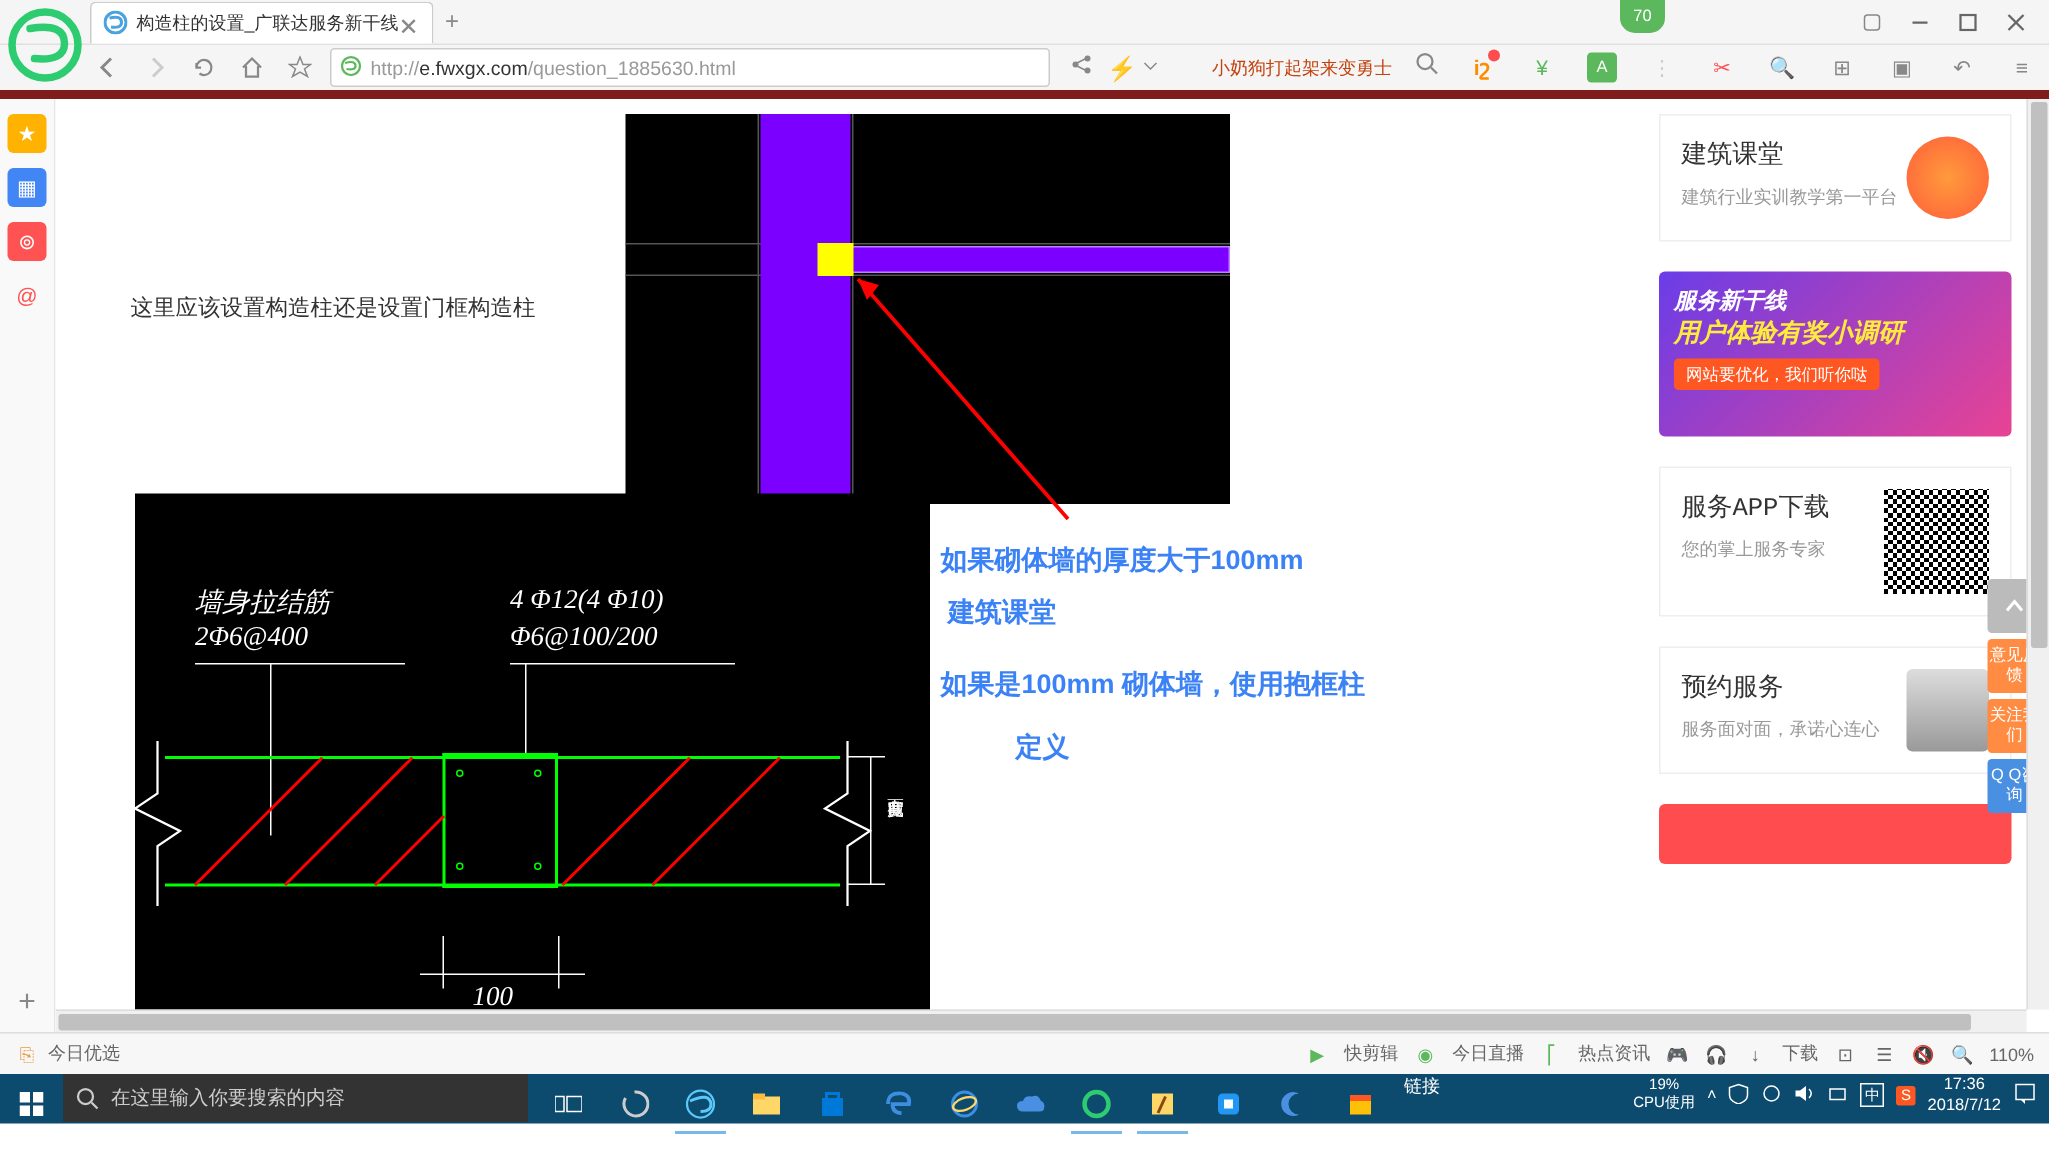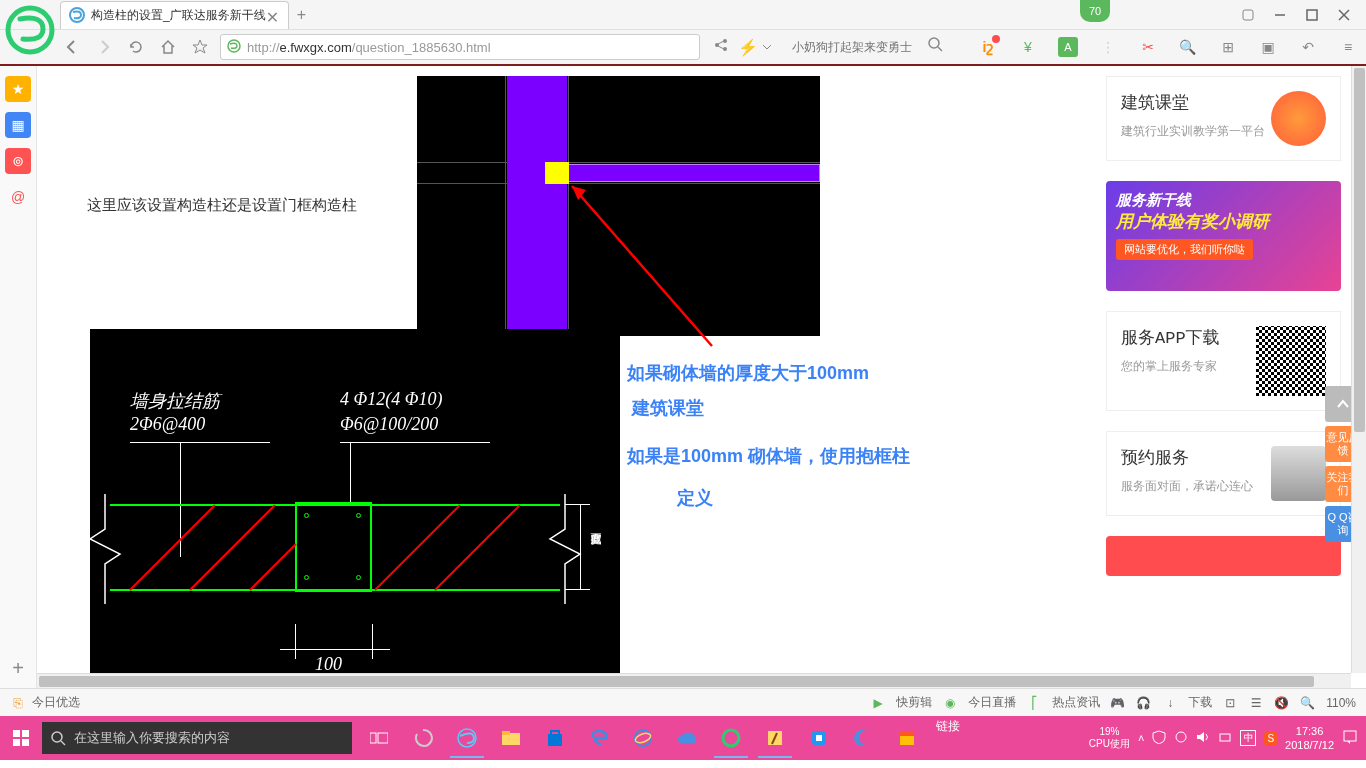--- a/index.html
+++ b/index.html
@@ -12,29 +12,29 @@
 .tab { margin-left: 60px; height: 28px; background: #fff; border: 1px solid #ccc; border-bottom: none; border-radius: 4px 4px 0 0; display: flex; align-items: center; padding: 0 8px; min-width: 200px; }
 .tab-icon { width: 16px; height: 16px; margin-right: 6px; border-radius: 50%; display: flex; align-items: center; justify-content: center; }
 .tab-title { font-size: 12px; color: #333; flex: 1; }
 .tab-close { width: 14px; height: 14px; color: #888; cursor: pointer; }
 .new-tab { margin-left: 8px; color: #888; font-size: 16px; cursor: pointer; }
 .titlebar-right { margin-left: auto; display: flex; align-items: center; gap: 4px; padding-right: 8px; }
 .score-badge { width: 30px; height: 22px; background: #5cb85c; color: #fff; border-radius: 0 0 10px 10px; font-size: 11px; display: flex; align-items: center; justify-content: center; position: absolute; left: 1080px; top: 0; }
 .win-btn { width: 28px; height: 22px; display: flex; align-items: center; justify-content: center; color: #666; cursor: pointer; }
 
 
-.addressbar { height: 36px; background: #f5f5f5; display: flex; align-items: center; padding: 0 8px 0 60px; gap: 8px; border-bottom: 2px solid #7f1d1d; }
+.addressbar { height: 36px; background: #f5f5f5; display: flex; align-items: center; padding: 0 8px 0 60px; gap: 8px; border-bottom: 6px solid #7f1d1d; }
 .nav-btn { width: 24px; height: 24px; display: flex; align-items: center; justify-content: center; color: #888; cursor: pointer; }
 .url-box { flex: 0 0 480px; height: 26px; border: 1px solid #ccc; border-radius: 3px; display: flex; align-items: center; padding: 0 6px; background: #fff; }
 .url-icon { width: 16px; height: 16px; margin-right: 4px; color: #5cb85c; }
 .url-text { font-size: 13px; color: #999; }
 .url-text .domain { color: #333; }
 .addr-icons { display: flex; gap: 6px; margin-left: 6px; }
 .addr-icon { width: 18px; height: 18px; color: #888; }
-.search-hint { font-size: 12px; color: #737373; margin-left: 4px; }
+.search-hint { font-size: 12px; color: #c2410c; margin-left: 20px; }
 .search-icon-r { color: #888; margin-left: 8px; }
 .toolbar-right { margin-left: auto; display: flex; gap: 20px; align-items: center; }
 .tb-icon { width: 20px; height: 20px; display: flex; align-items: center; justify-content: center; font-size: 14px; }
 .tb-red-badge { position: relative; }
 .tb-red-badge::after { content: ''; position: absolute; top: -2px; right: -2px; width: 8px; height: 8px; background: #ff4d4f; border-radius: 50%; }
 
 
 .content-wrap { display: flex; height: 622px; }
 .sidebar-left { width: 37px; background: #f9f9f9; border-right: 1px solid #e5e5e5; display: flex; flex-direction: column; align-items: center; padding-top: 10px; gap: 10px; }
 .side-icon { width: 26px; height: 26px; border-radius: 4px; display: flex; align-items: center; justify-content: center; font-size: 14px; color: #fff; }
@@ -91,21 +91,21 @@
 .fb-blue { background: #4a90e2; }
 
 
 .statusbar { height: 28px; background: #f7f7f7; border-top: 1px solid #ddd; display: flex; align-items: center; padding: 0 10px; font-size: 12px; color: #666; }
 .status-left { display: flex; align-items: center; gap: 6px; }
 .status-right { margin-left: auto; display: flex; gap: 10px; align-items: center; }
 .st-icon { width: 16px; height: 16px; display: flex; align-items: center; justify-content: center; }
 .st-green { color: #5cb85c; }
 .st-orange { color: #e89b3c; }
 
-.taskbar { height: 44px; background: #ec4899; display: flex; align-items: center; color: #fff; }
+.taskbar { height: 33px; background: #0c4a6e; display: flex; align-items: flex-start; color: #fff; }
 .tb-start { width: 42px; height: 40px; display: flex; align-items: center; justify-content: center; }
 .tb-search { width: 310px; height: 32px; background: #333; display: flex; align-items: center; padding: 0 8px; color: #ccc; font-size: 13px; }
 .tb-apps { display: flex; gap: 2px; margin-left: 6px; }
 .tb-app { width: 42px; height: 40px; display: flex; align-items: center; justify-content: center; position: relative; }
 .tb-app.active::after { content:''; position:absolute; bottom:0; left:4px; right:4px; height:2px; background:#76b9ed; }
 .tb-tray { margin-left: auto; display: flex; align-items: center; gap: 8px; padding: 0 8px; font-size: 11px; }
 .tb-link { font-size: 12px; color: #fff; }
 .tb-cpu { text-align: center; line-height: 1.2; font-size: 10px; }
 .tb-clock { text-align: center; line-height: 1.3; font-size: 11px; }
 </style>

